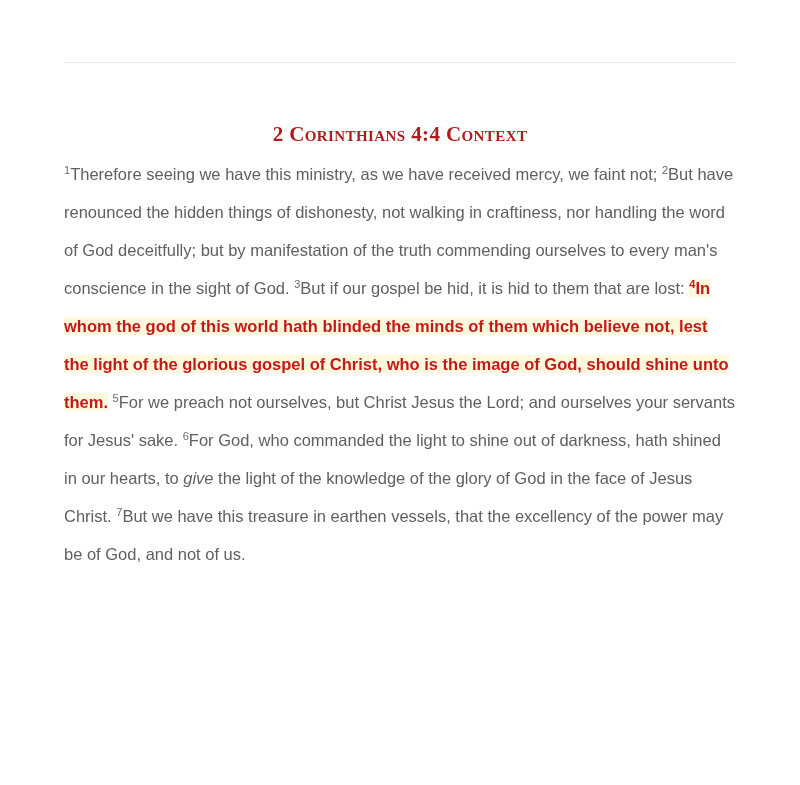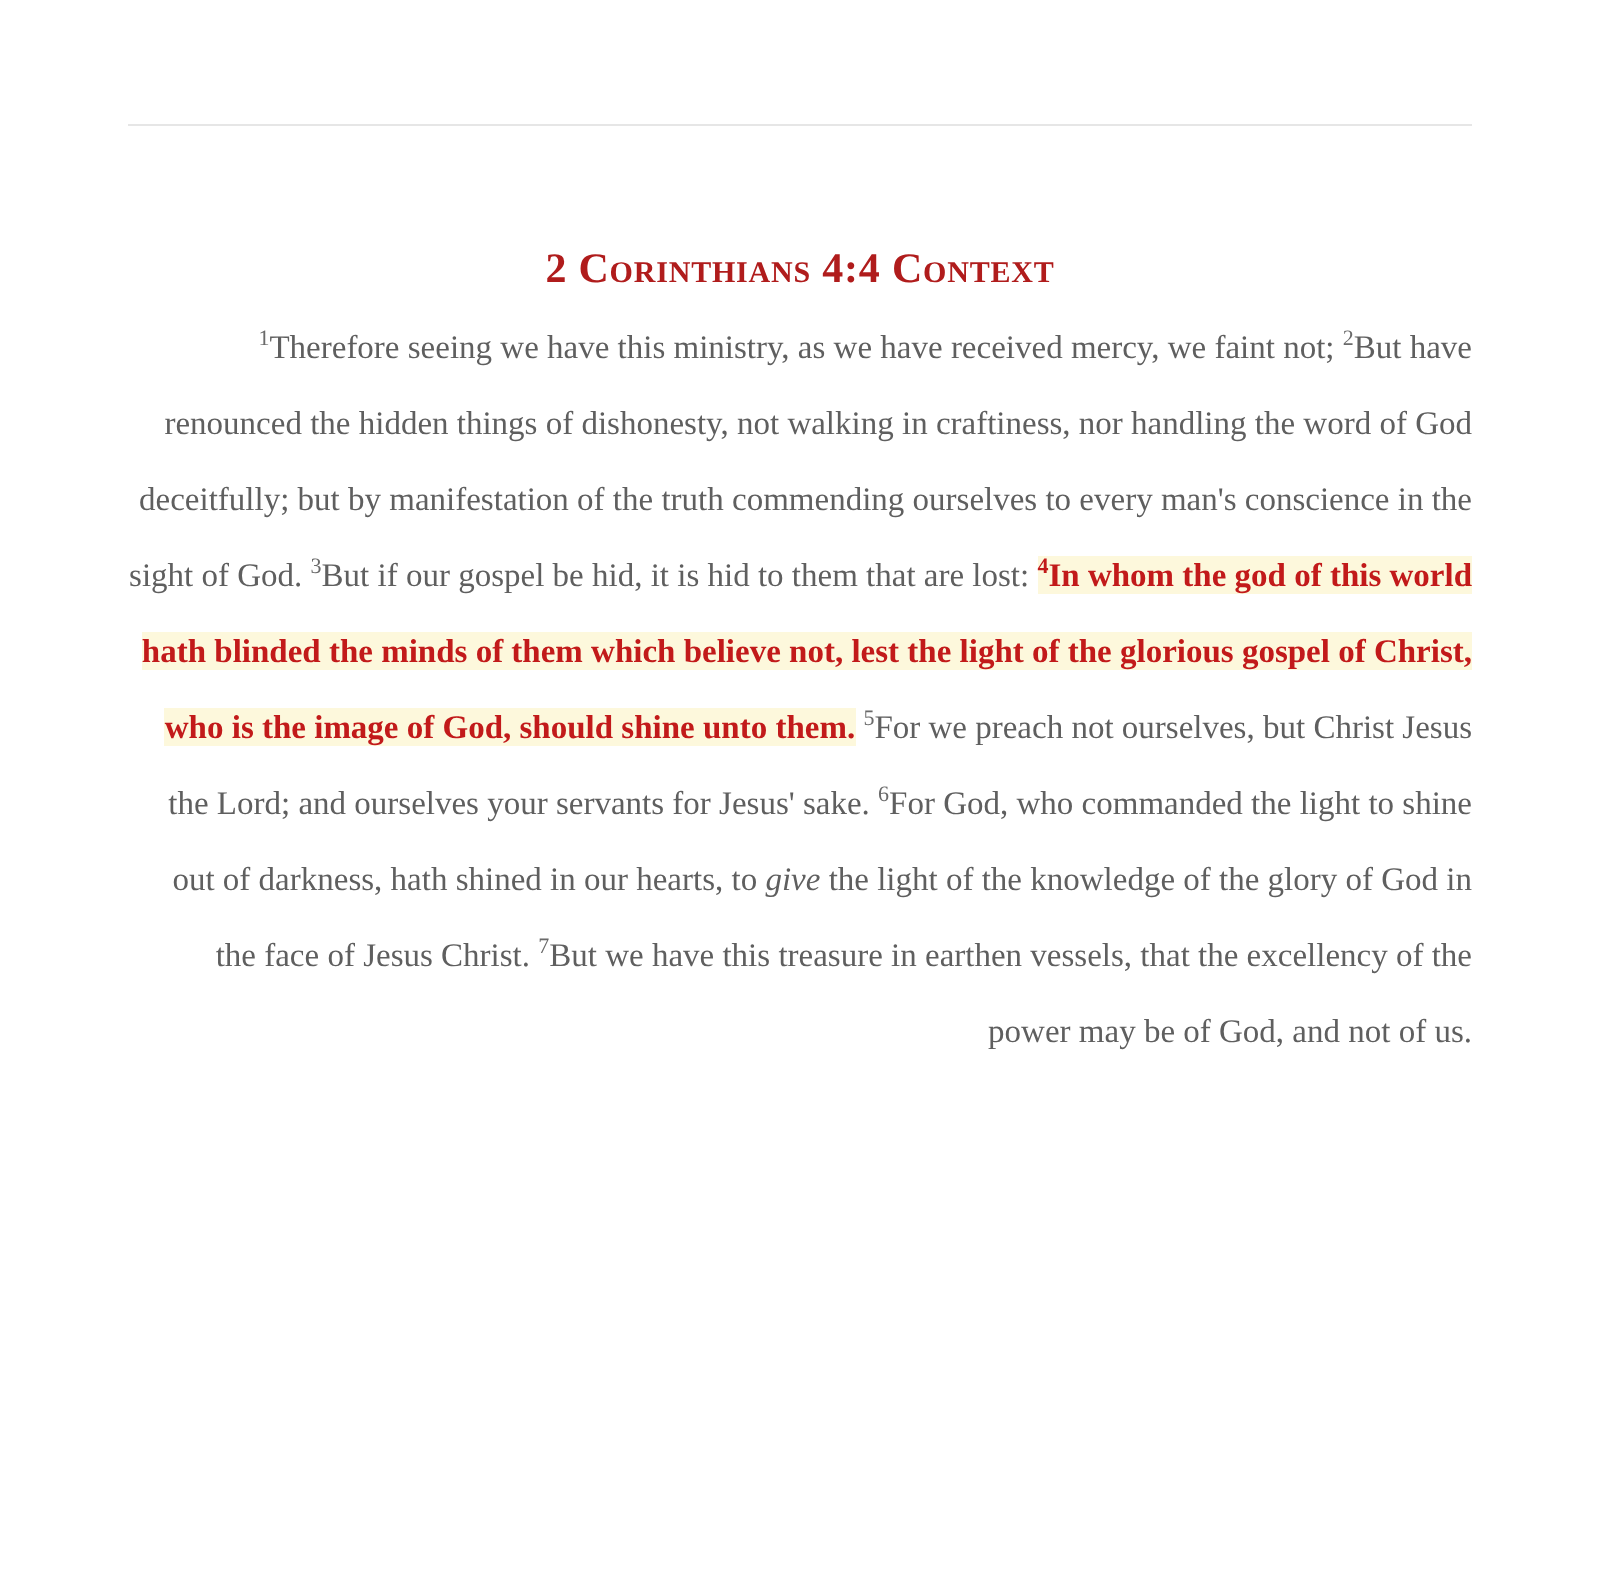--- a/index.html
+++ b/index.html
@@ -40,25 +40,25 @@
     font-size: 21px;
     font-variant: small-caps;
     letter-spacing: 0.4px;
     color: #b01c1c;
   }
   .passage-body {
     position: absolute;
     top: 155px;
     left: 64px;
     width: 672px;
-    text-align: right;
+    text-align: left;
     font-size: 16.5px;
     line-height: 38px;
     color: #5f5f5f;
-    font-family: Liberation Serif, serif;
+    font-family: Liberation Sans, sans-serif;
   }
   .vnum {
     font-size: 11px;
     vertical-align: super;
     line-height: 0;
     color: #6a6a6a;
   }
   .highlight {
     background: #fdf8dc;
     color: #c21a1a;

